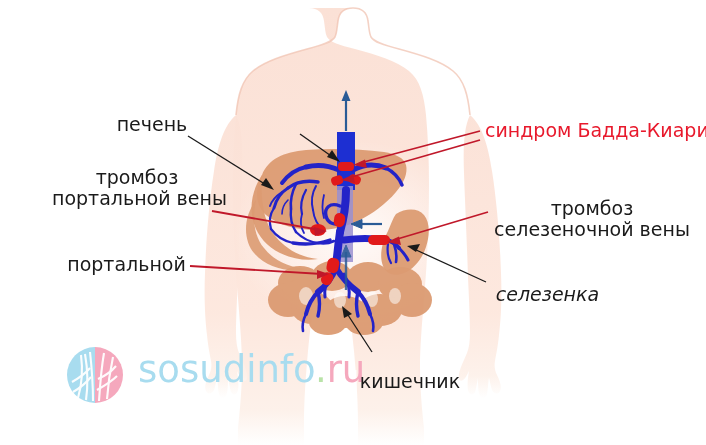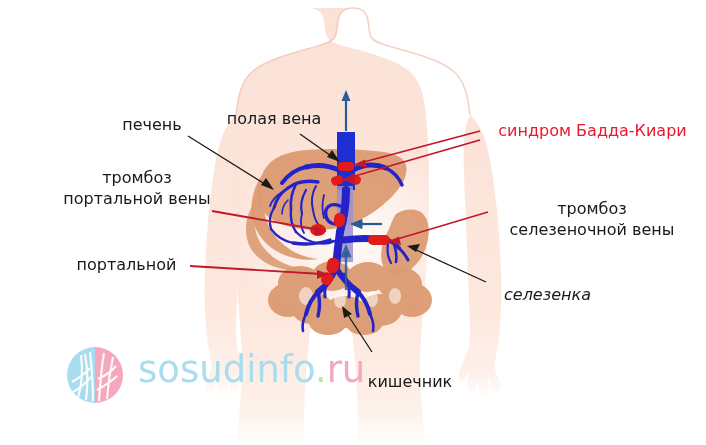--- a/index.html
+++ b/index.html
@@ -7,21 +7,21 @@
     width:706px;height:445px;
     background:#ffffff;
     font-family:"DejaVu Sans","Liberation Sans",sans-serif;
     overflow:hidden;
     position:relative;
   }
   #stage{position:absolute;left:0;top:0;width:706px;height:445px;}
   svg.layer{position:absolute;left:0;top:0;width:706px;height:445px;}
   .lbl{
     position:absolute;
-    font-size:16px;
+    font-size:19px;
     line-height:21px;
     color:#1a1a1a;
     white-space:pre;
     letter-spacing:0px;
   }
   .lbl.red{color:#e8192c;}
   .lbl.c{text-align:center;}
   .lbl.l{text-align:center;}
   .wm-text{
     position:absolute;
@@ -309,21 +309,20 @@
         <path d="M32 33 C39 30 45 26 50 20"></path>
       </g>
     </svg>
     <div class="wm-text" style="left:130px;top:348px;">
       <span class="wm-a">sosudinfo</span><span class="wm-dot">.</span><span class="wm-b">ru</span>
     </div>
   </div>
 
   <div class="lbl c" style="left:104px;top:114px;width:96px;">печень</div>
 
-  <div class="lbl c" style="left:212px;top:108px;width:124px;">полая вена</div>
 
   <div class="lbl red l" style="left:485px;top:120px;width:215px;">синдром Бадда-Киари</div>
 
   <div class="lbl c" style="left:52px;top:167px;width:170px;">тромбоз
 портальной вены</div>
 
   <div class="lbl l" style="left:492px;top:198px;width:200px;">тромбоз
 селезеночной вены</div>
 
   <div class="lbl l" style="left:54px;top:254px;width:145px;">портальной</div>

